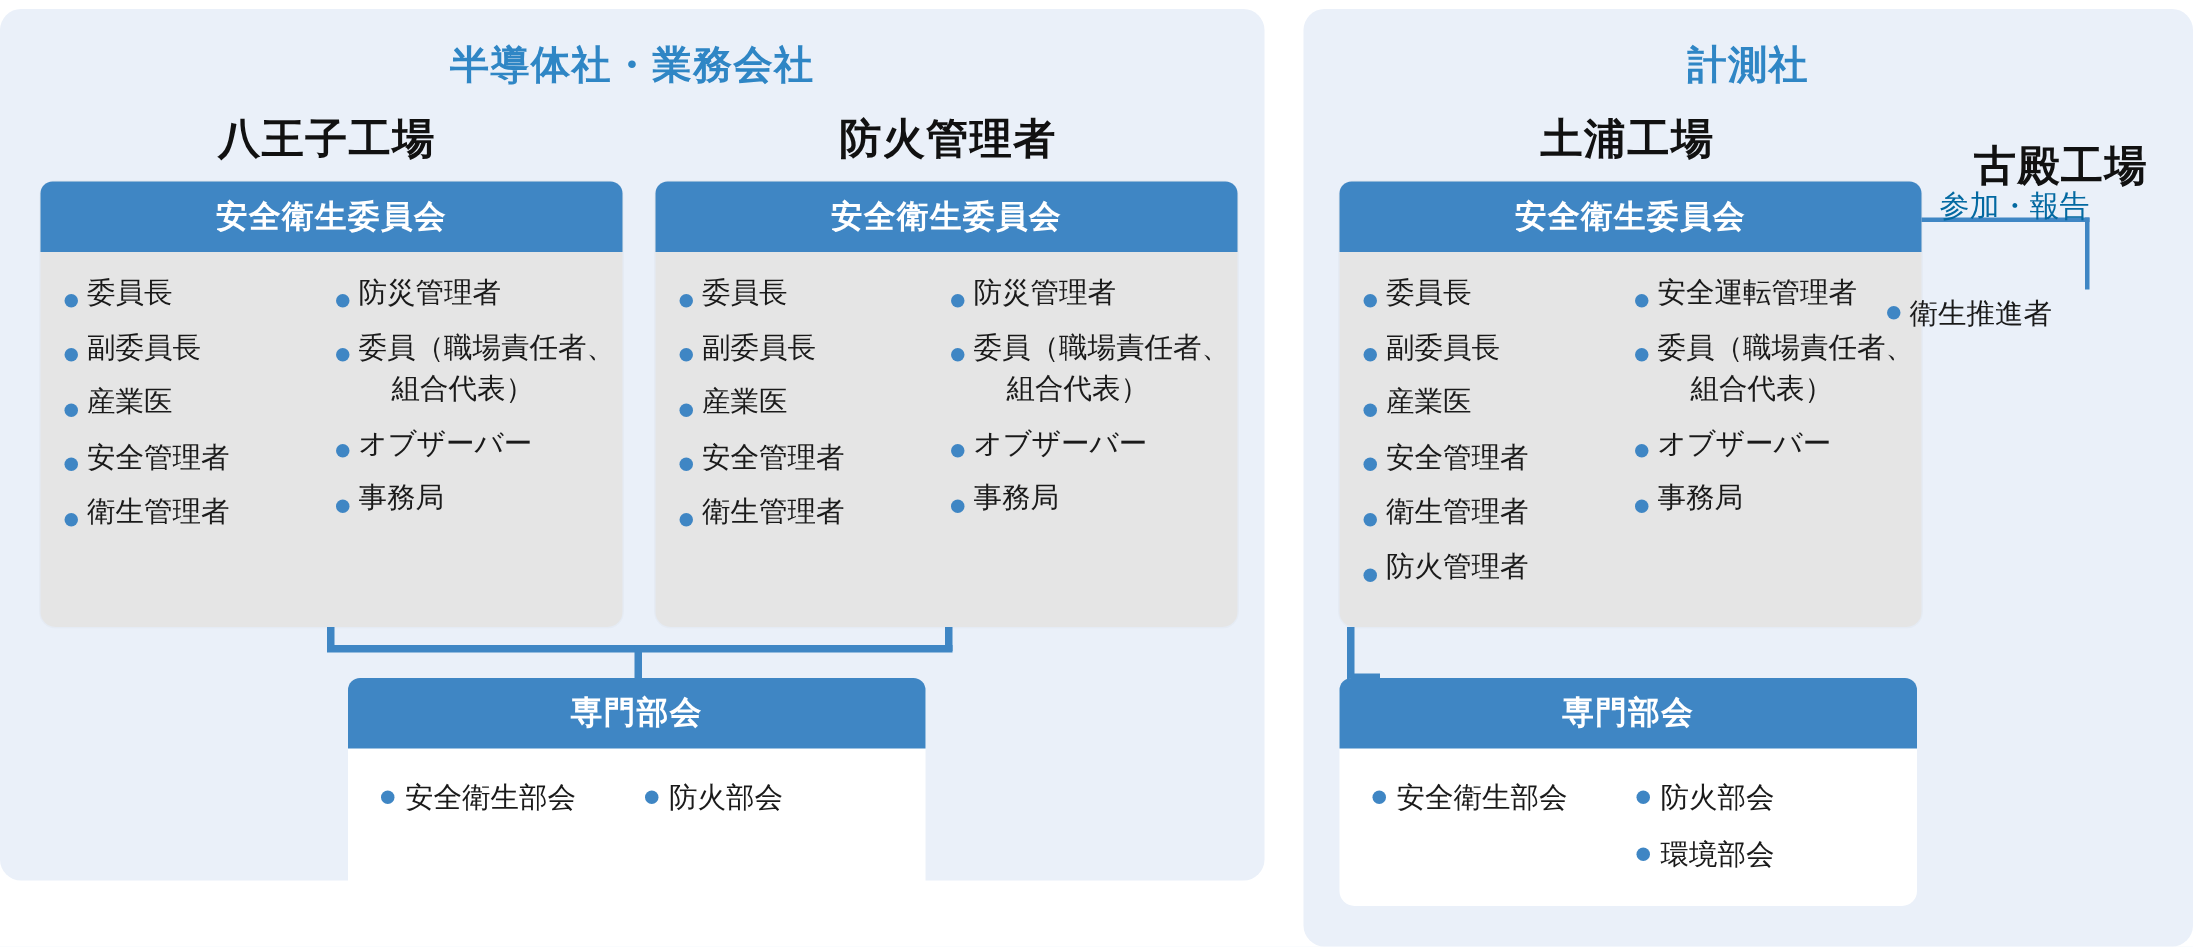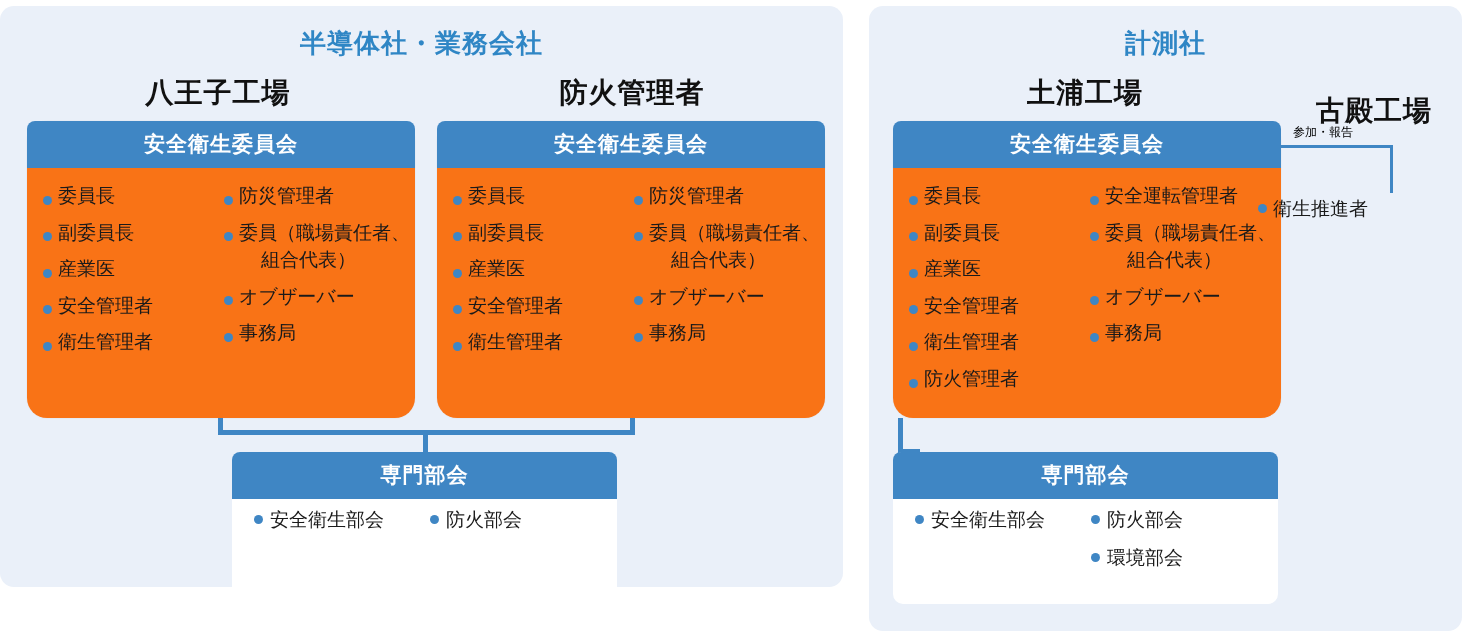--- a/index.html
+++ b/index.html
@@ -48,22 +48,22 @@
     font-size: 28px;
     font-weight: bold;
     color: #111;
     text-align: center;
     letter-spacing: 1px;
   }
 
   
   .card {
     position: absolute;
-    background: #f97316;
-    border-radius: 20px;
+    background: #e5e5e5;
+    border-radius: 10px;
     box-shadow: 0 0 0 1px rgba(0,0,0,0.02);
   }
   .card-header {
     background: #3f86c4;
     color: #ffffff;
     font-size: 21px;
     font-weight: bold;
     text-align: center;
     border-radius: 8px 8px 0 0;
     padding: 9px 0 10px 0;
@@ -107,21 +107,21 @@
     visibility: hidden;
   }
 
   
   .sub-card {
     position: absolute;
     background: #ffffff;
     border-radius: 10px;
   }
   .sub-body {
-    padding: 8px 20px 14px 22px;
+    padding: 20px 20px 14px 22px;
   }
   .sub-row {
     display: flex;
   }
   .sub-item {
     display: flex;
     align-items: flex-start;
     font-size: 19px;
     margin-bottom: 12px;
     white-space: nowrap;
@@ -134,22 +134,22 @@
   }
 
   
   .connector {
     position: absolute;
     background: #3f86c4;
   }
 
   .side-note {
     position: absolute;
-    font-size: 12px;
-    color: #000000;
+    font-size: 20px;
+    color: #0369a1;
     white-space: nowrap;
   }
   .side-item {
     position: absolute;
     display: flex;
     align-items: flex-start;
     font-size: 19px;
     white-space: nowrap;
   }
   .side-item .dot {

